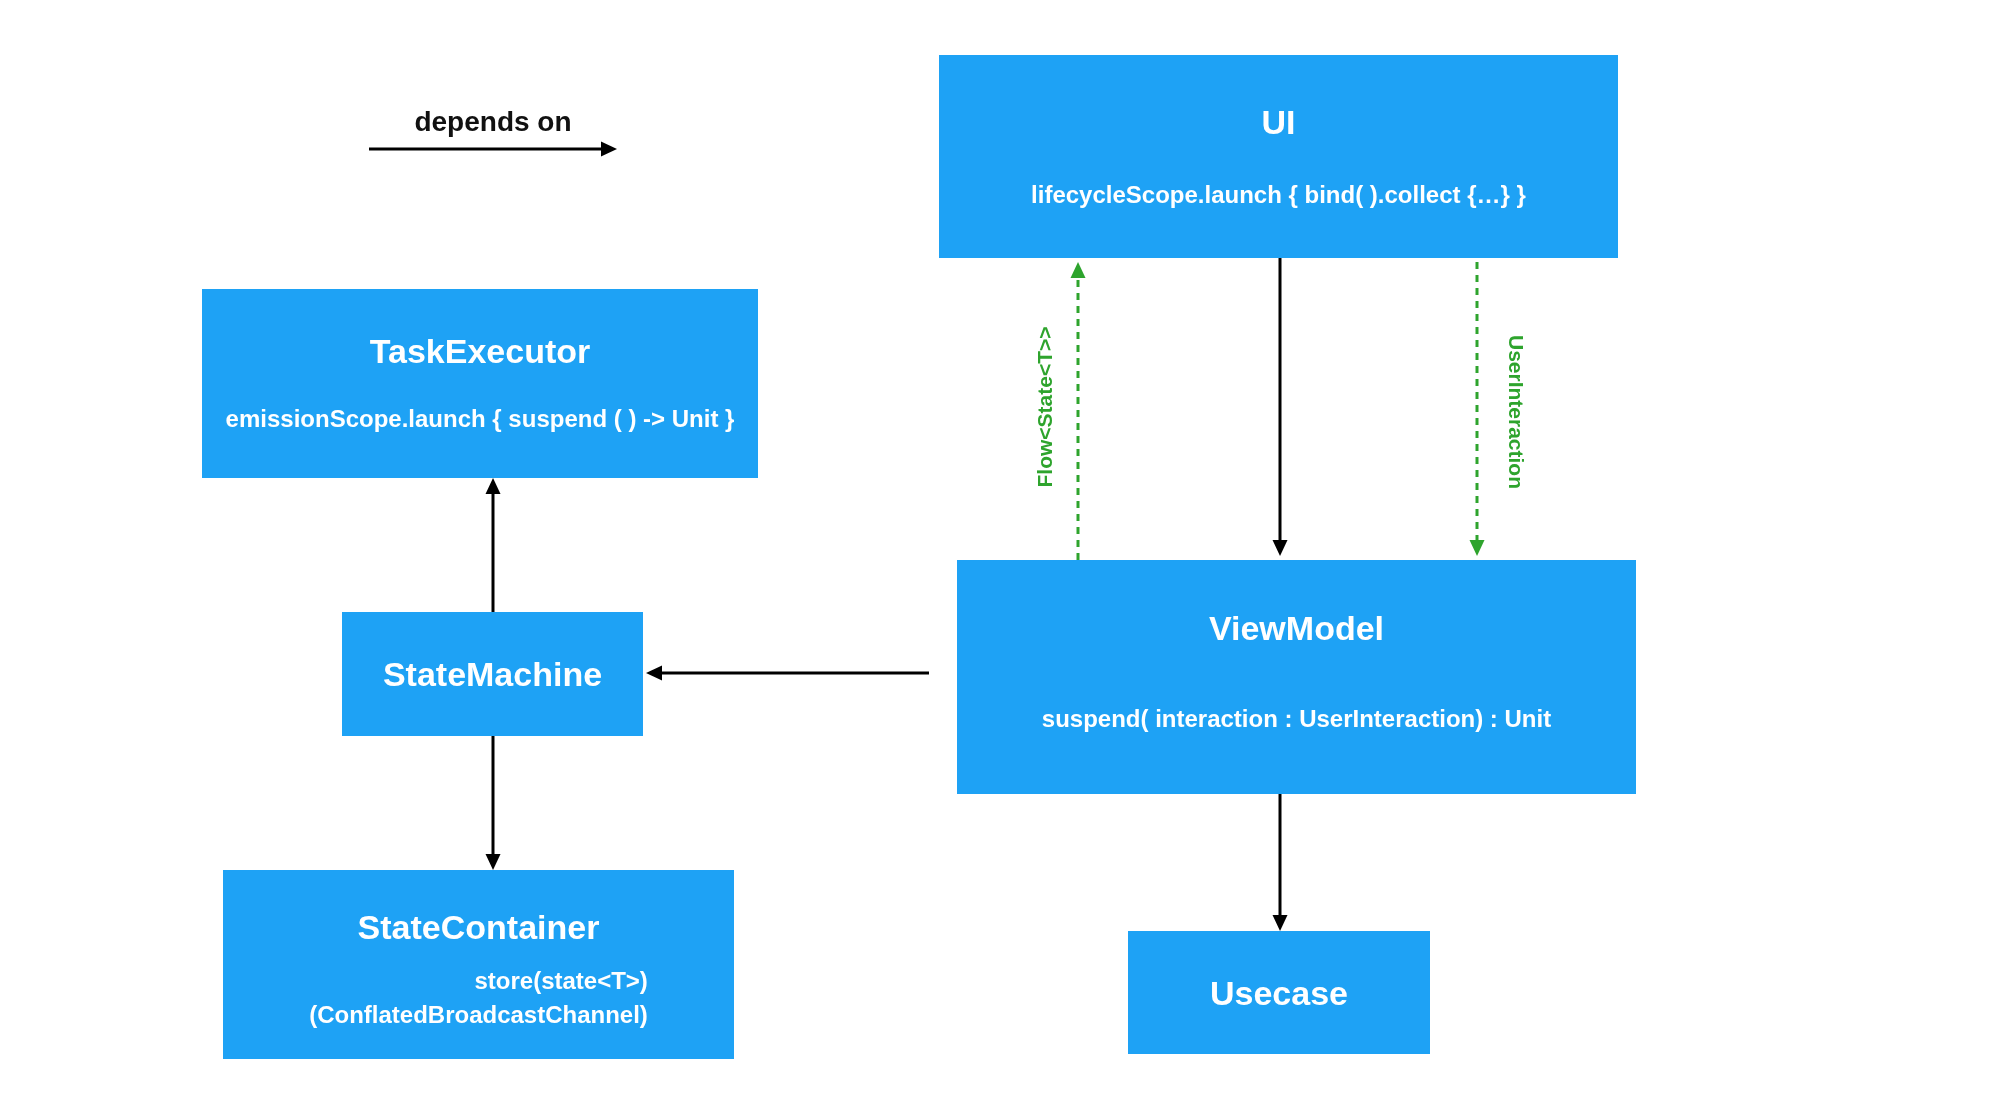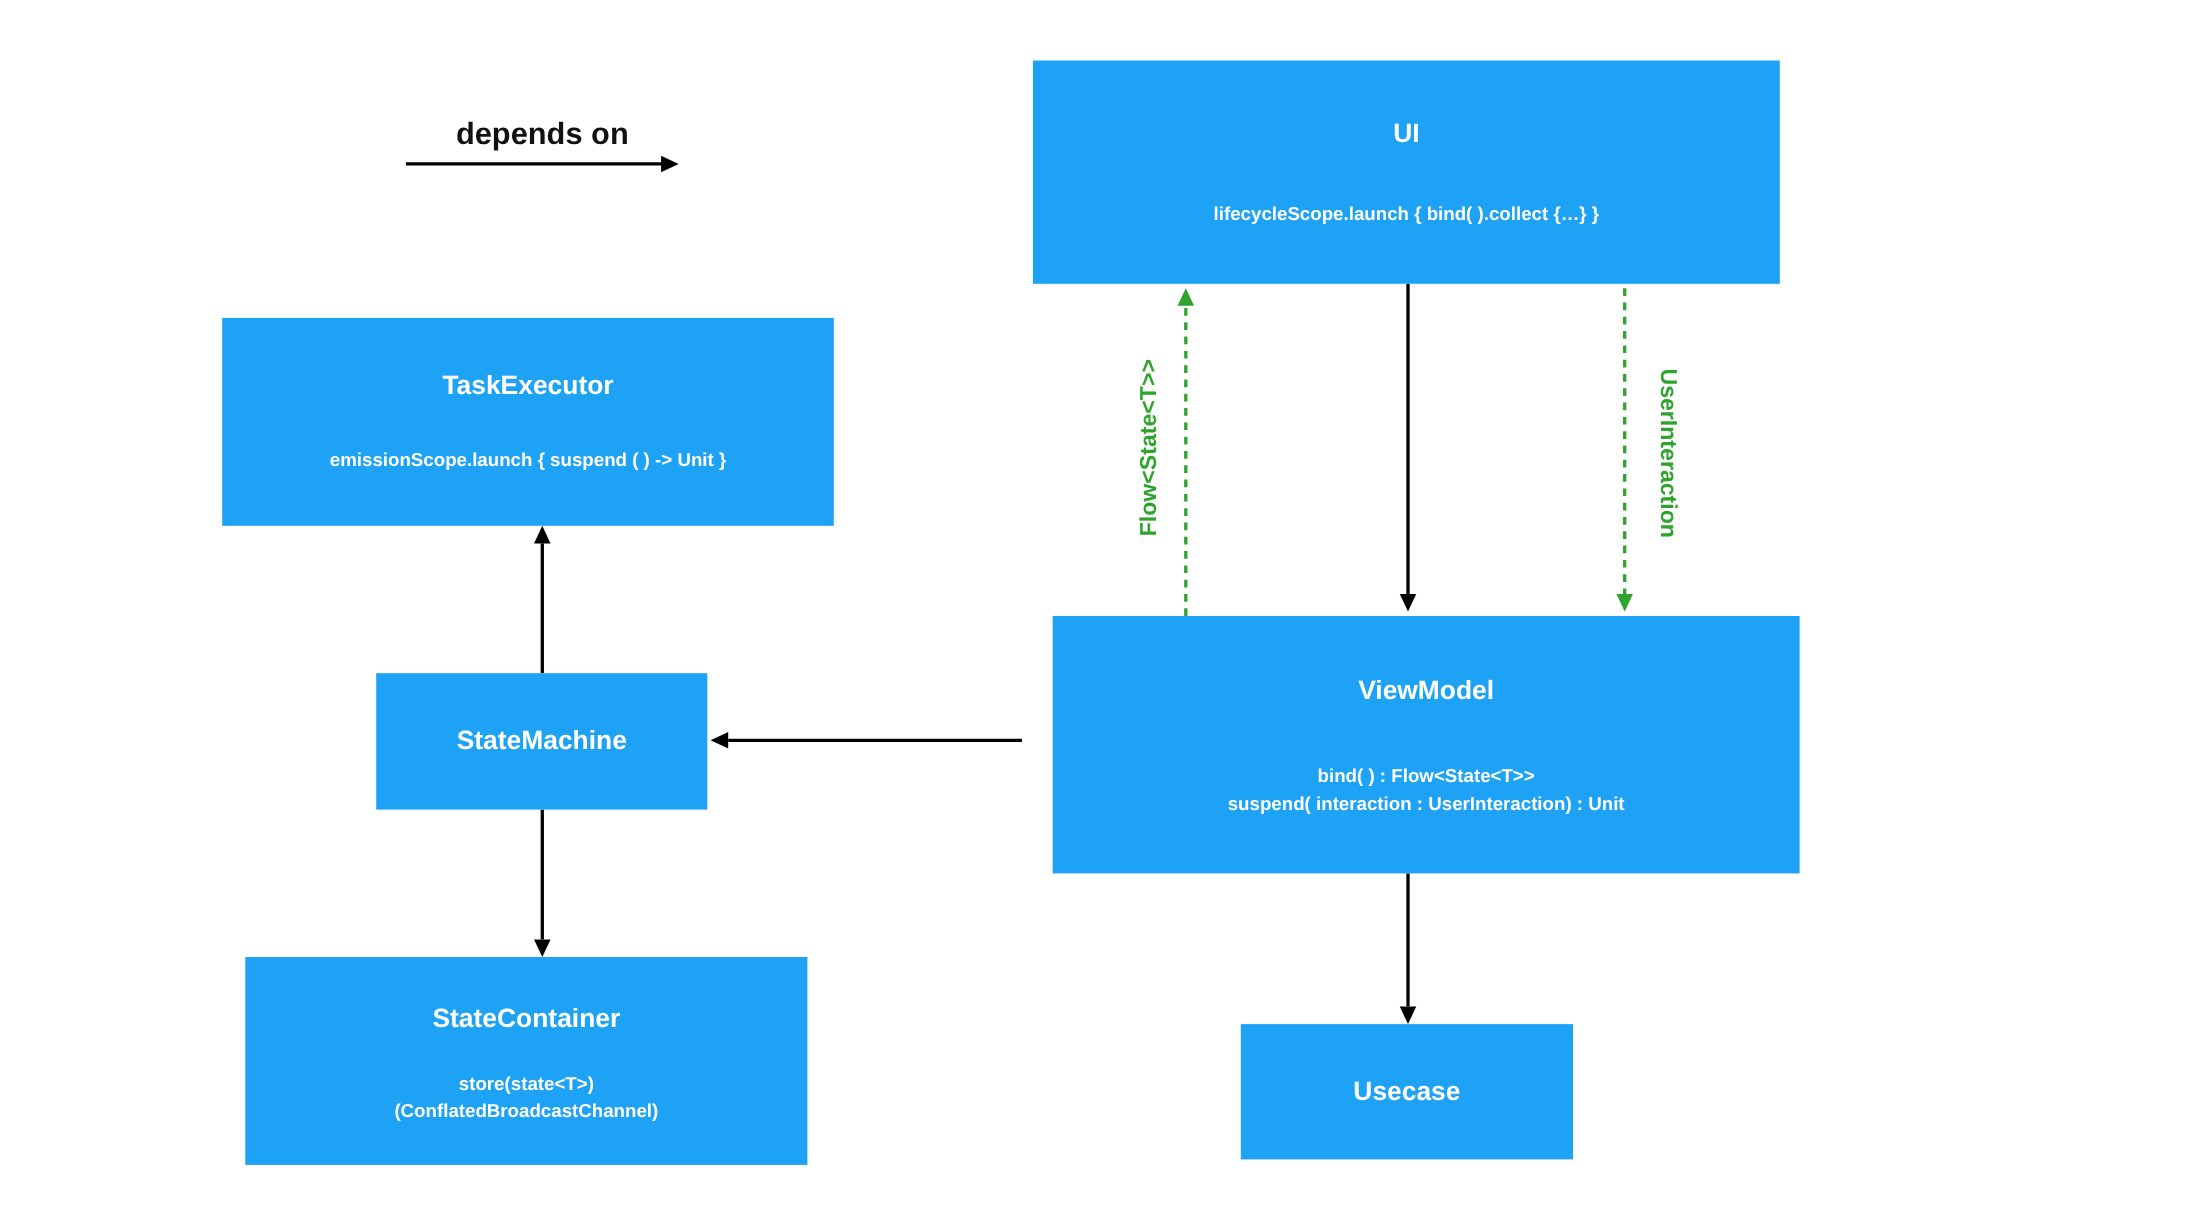--- a/index.html
+++ b/index.html
@@ -18,27 +18,27 @@
   }
   .node{
     position:absolute;
     background:var(--node-fill);
     color:var(--node-text);
     text-align:center;
   }
   .node-title{
     position:absolute;left:50%;top:33%;
     transform:translate(-50%,-50%);
-    font-size:24px;font-weight:700;white-space:nowrap;
+    font-size:34px;font-weight:700;white-space:nowrap;
   }
   .node--simple .node-title{top:50%;}
   .node-body{
     position:absolute;left:50%;top:69%;
     transform:translate(-50%,-50%);
-    font-size:17px;font-weight:700;line-height:1.45;white-space:nowrap;
+    font-size:24px;font-weight:700;line-height:1.45;white-space:nowrap;text-align:right;
   }
   .legend-label{
     position:absolute;left:493px;top:122px;
     transform:translate(-50%,-50%);
     font-size:28px;font-weight:700;color:#111111;white-space:nowrap;
   }
   .edge-label{
     position:absolute;
     font-size:21px;font-weight:700;color:var(--arrow-green);white-space:nowrap;
   }
@@ -109,21 +109,20 @@
   </div>
 
   <div class="node" style="left:202px;top:289px;width:556px;height:189px;">
     <div class="node-title">TaskExecutor</div>
     <div class="node-body">emissionScope.launch { suspend ( ) -&gt; Unit }</div>
   </div>
 
   <div class="node" style="left:939px;top:560px;width:679px;height:234px;margin-left:18px;">
     <div class="node-title" style="top:29%;">ViewModel</div>
     <div class="node-body" style="top:68%;">
-      <div>bind( ) : Flow&lt;State&lt;T&gt;&gt;</div>
       <div>suspend( interaction : UserInteraction) : Unit</div>
     </div>
   </div>
 
   <div class="node node--simple" style="left:342px;top:612px;width:301px;height:124px;text-align:right;">
     <div class="node-title">StateMachine</div>
   </div>
 
   <div class="node" style="left:223px;top:870px;width:511px;height:189px;">
     <div class="node-title" style="top:30%;">StateContainer</div>

